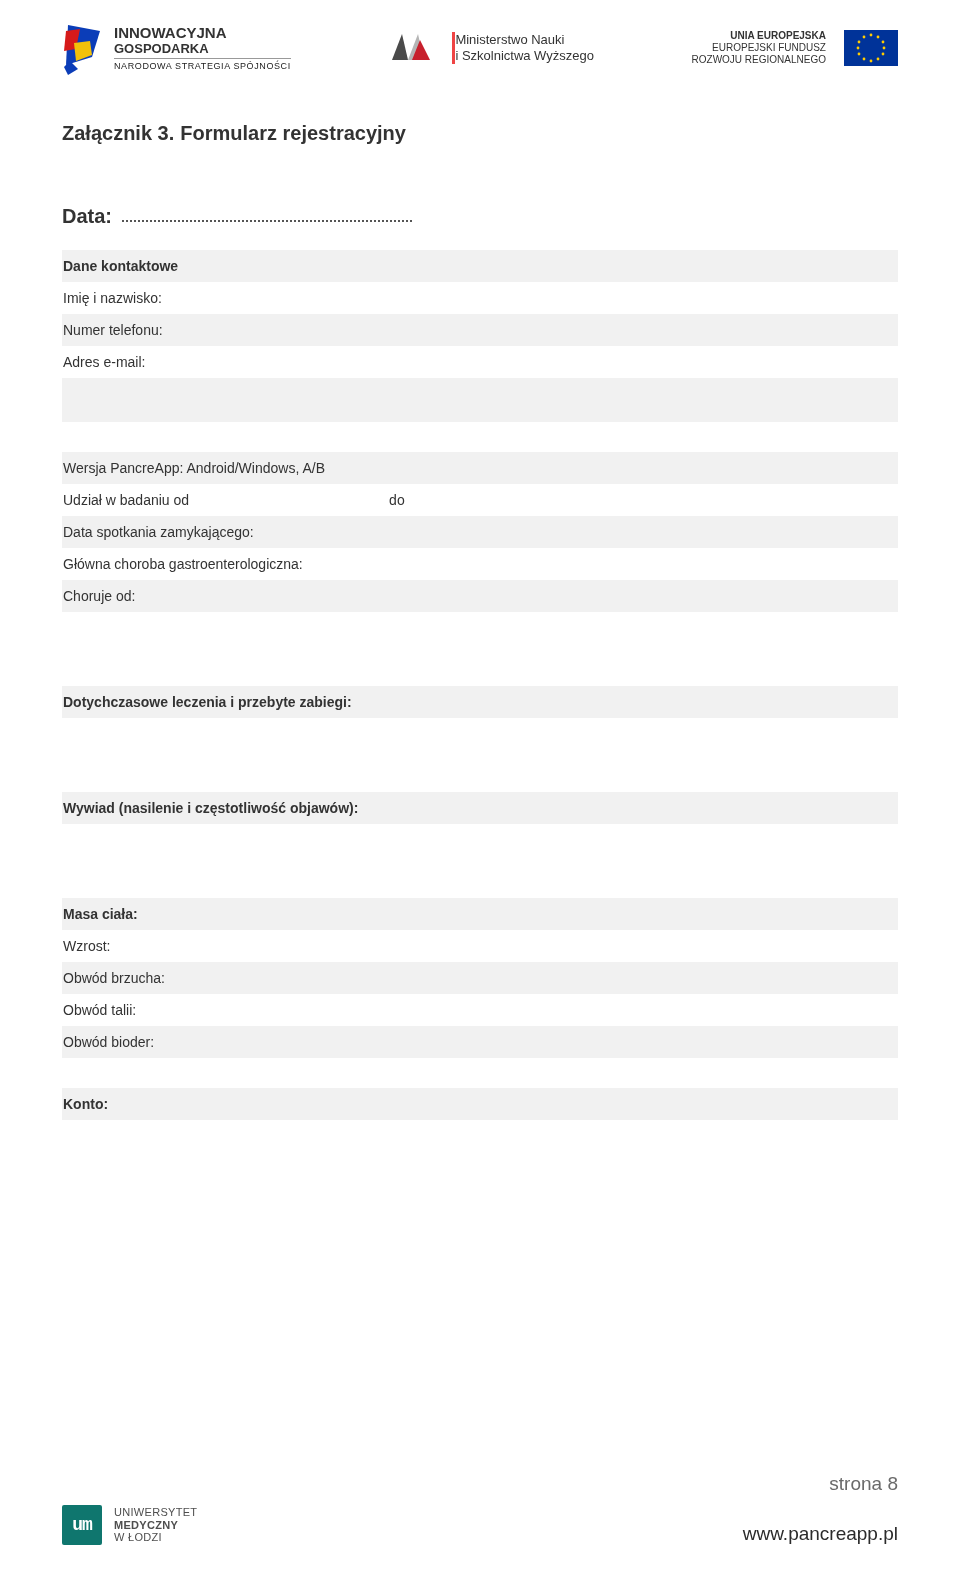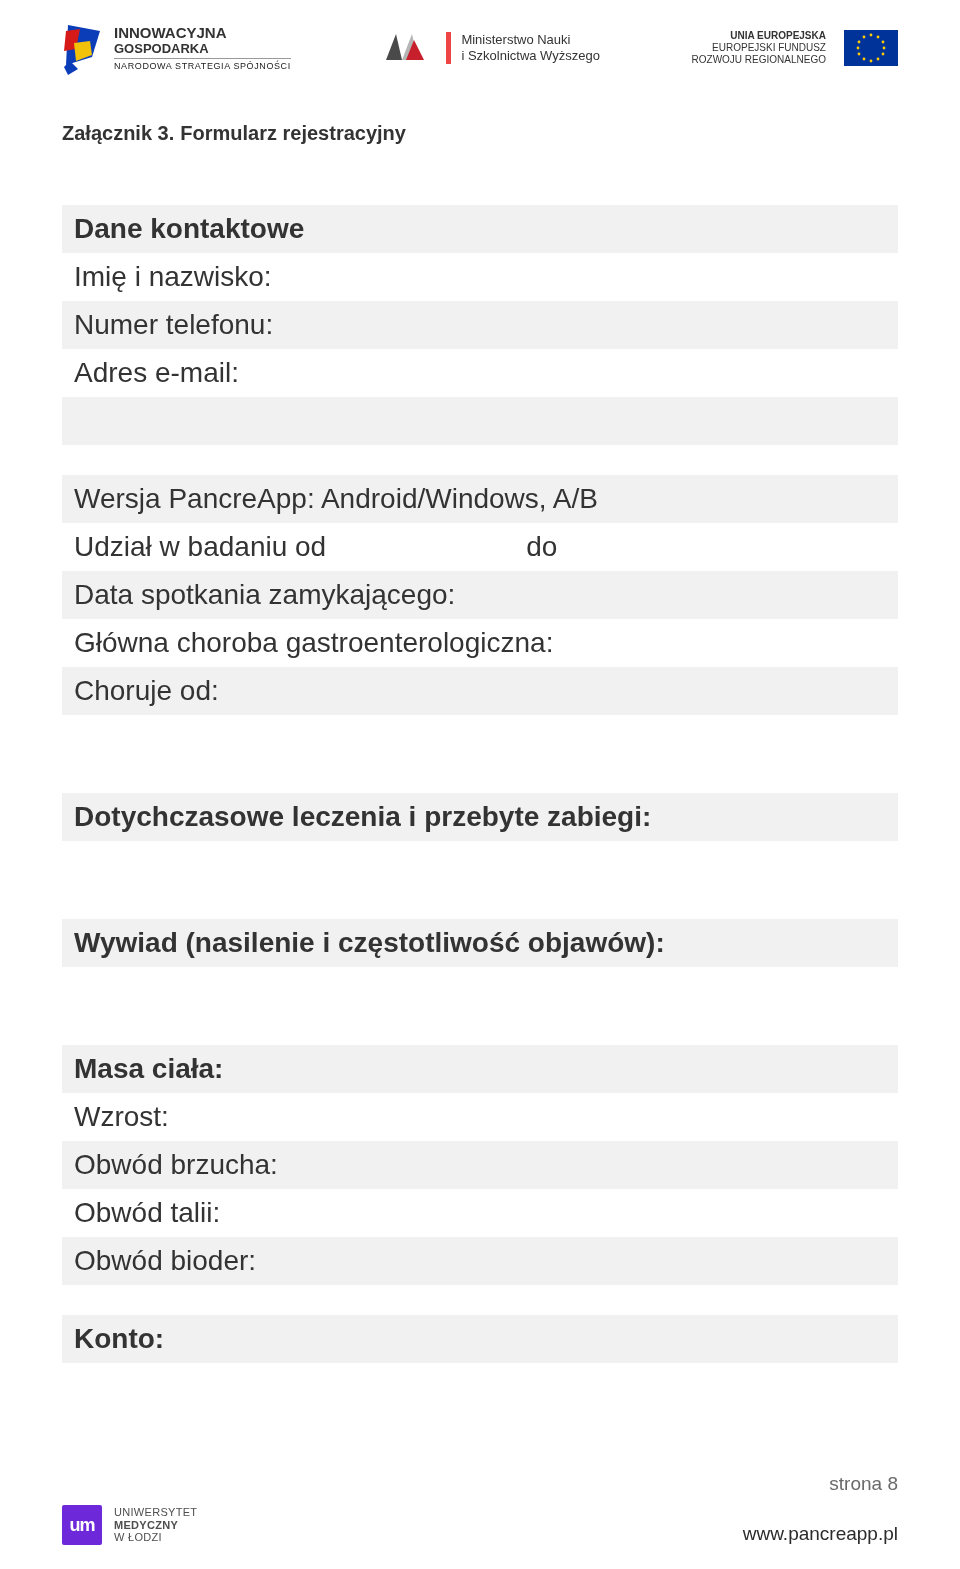--- a/index.html
+++ b/index.html
@@ -23,53 +23,53 @@
     margin-bottom: 44px;
     height: 60px;
   }
   .logo-block { display: flex; align-items: center; gap: 10px; }
   .logo-ig { width: 42px; height: 54px; position: relative; }
   .logo-ig svg { display: block; }
   .ig-text { font-size: 15px; font-weight: 700; line-height: 1.1; }
   .ig-sub { font-size: 13px; font-weight: 700; }
   .ig-small { font-size: 9px; letter-spacing: 0.6px; color:#222; border-top:1px solid #999; padding-top:2px; margin-top:2px; }
   .logo-mn { width: 54px; height: 36px; }
-  .mn-text { font-size: 13px; line-height: 1.2; border-left:5px solid #ef4444; padding-left:10px; }
+  .mn-text { font-size: 13px; line-height: 1.2; border-left:3px solid #ef4444; }
   .eu-text { font-size: 10px; text-align: right; line-height: 1.2; }
   .eu-flag { width: 54px; height: 36px; background:#003399; position:relative; margin-left:8px; display:flex; align-items:center; justify-content:center; }
 
   
   .title-row { display:flex; gap:6px; font-weight:700; margin-bottom: 60px; font-size:20px; }
 
   
   .data-line { margin-bottom: 22px; display:flex; align-items:flex-end; gap:10px; }
   .data-line .dots { flex:0 0 290px; border-bottom: 2px dotted #555; height: 0; margin-bottom:6px; }
 
   
   .tbl { width: 100%; border-collapse: collapse; margin-bottom: 30px; }
-  .tbl td { padding: 8px 12px; font-size: 28px; }
+  .tbl td { padding: 8px 1px; font-size: 14px; }
   .tbl tr:nth-child(odd) td { background: #f1f1f1; }
   .tbl tr:nth-child(even) td { background: #ffffff; }
   .tbl .hdr td { font-weight:700; }
   .tbl .blank td { height: 44px; }
 
   .bold { font-weight:700; }
 
   
   .footer {
     position: absolute;
     bottom: 24px;
     left: 62px;
     right: 62px;
     display:flex;
     align-items:flex-end;
     justify-content:space-between;
   }
   .footer-left { display:flex; align-items:center; gap:12px; }
-  .um-logo { width:40px; height:40px; background:#6d28d9; border-radius:2px; display:flex; align-items:center; justify-content:center; color:#fff; font-weight:700; font-family:Liberation Sans, sans-serif; font-size:18px; letter-spacing:-1px;}
+  .um-logo { width:40px; height:40px; background:#0f766e; border-radius:2px; display:flex; align-items:center; justify-content:center; color:#fff; font-weight:700; font-family:Liberation Mono, monospace; font-size:18px; letter-spacing:-1px;}
   .um-text { font-size:11px; line-height:1.15; color:#4e4e4e; letter-spacing:0.3px; }
   .footer-right { text-align:right; font-size:19px; color:#6a6a6a; }
   .footer-right .pn { margin-bottom: 28px; display:block; }
   .footer-right .url { color:#2b2b2b; }
 
   
   .udzial { display:flex; gap:200px; }
 </style>
 </head>
 <body>
@@ -132,20 +132,24 @@
         </svg>
       </div>
     </div>
   </div>
 
   <div class="title-row">
     <span>Załącznik 3.</span>
     <span>Formularz rejestracyjny</span>
   </div>
 
+  <div class="data-line">
+    <span class="bold">Data:</span>
+    <span class="dots"></span>
+  </div>
 
   <table class="tbl">
     <tbody>
         <tr class="hdr">
           <td>Dane kontaktowe</td>
         </tr>
     <tr>
           <td>Imię i nazwisko:</td>
         </tr>
     <tr>

